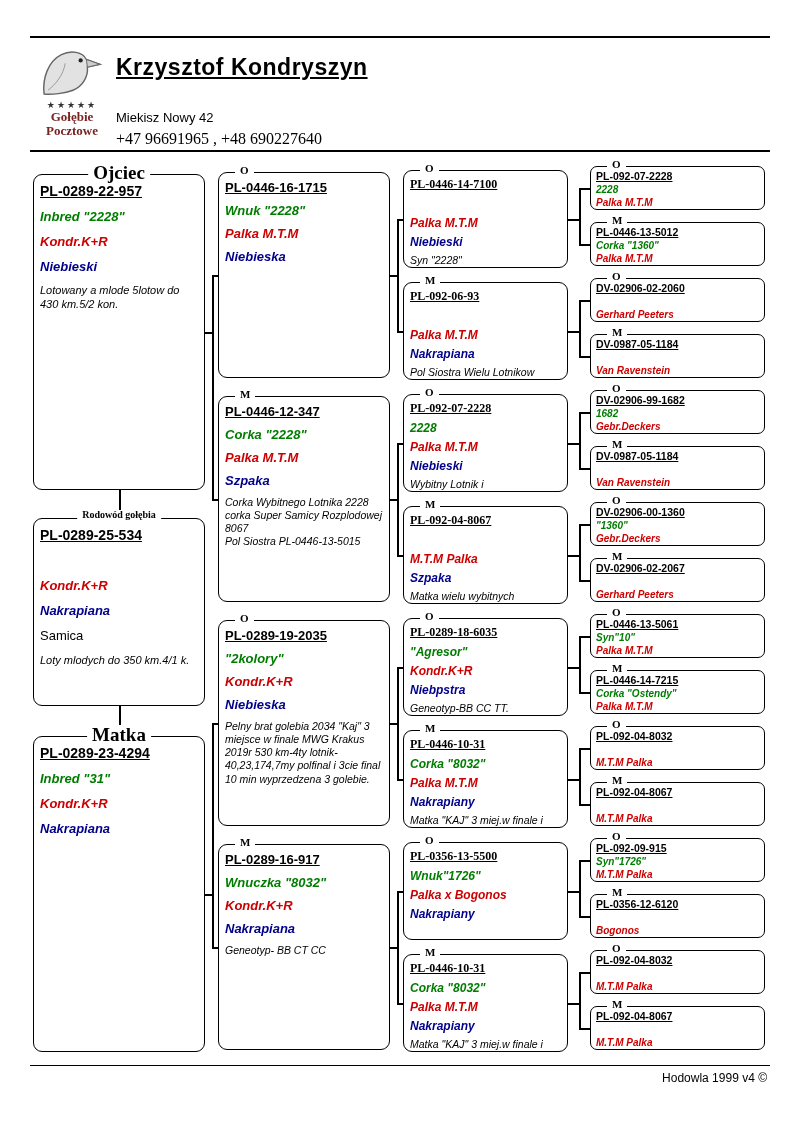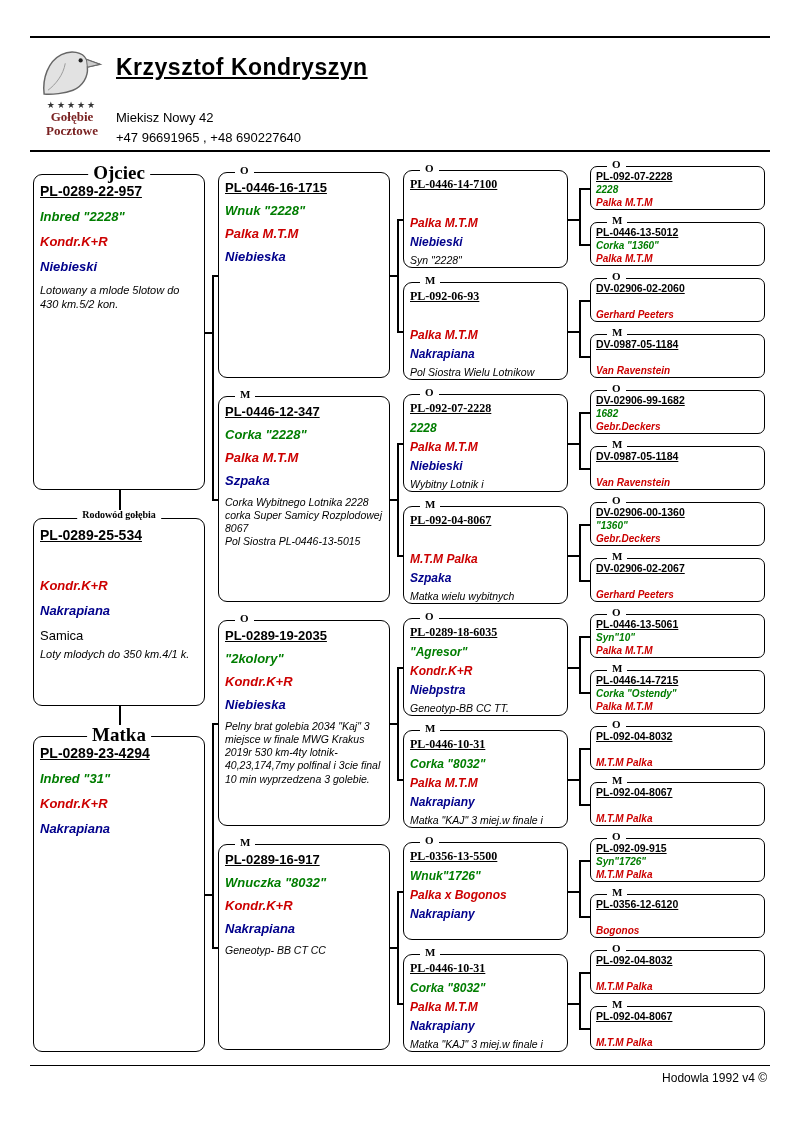--- a/index.html
+++ b/index.html
@@ -17,21 +17,21 @@
   .rule.bot { top: 1065px; height: 1px; }
 
   
   .logo { position: absolute; left: 31px; top: 46px; width: 82px; text-align: center; }
   .logo .stars { font-size: 9px; letter-spacing: 2px; color: #333; line-height: 1; margin-top: 1px; }
   .logo .cap { font-family: "Liberation Serif", serif; font-weight: bold; font-size: 13px;
                color: var(--maroon, #7a2222); line-height: 1.05; }
   h1.title { position: absolute; left: 116px; top: 54px; font-size: 23px; font-weight: bold;
              text-decoration: underline; letter-spacing: 0.5px; }
   .addr  { position: absolute; left: 116px; top: 110px; font-size: 13px; }
-  .phone { position: absolute; left: 116px; top: 130px; font-size: 13px; }
+  .phone { position: absolute; left: 116px; top: 130px; font-size: 16px; font-family: Liberation Serif, serif; }
 
   
   .pedigree { position: absolute; left: 30px; top: 160px; width: 740px; height: 902px; }
   .cline { position: absolute; background: #000; z-index: 1; }
 
   .pbox { position: absolute; border: 1.4px solid #000; border-radius: 9px; background: #fff;
           padding: 5px 5px 3px 6px; z-index: 2; }
   .boxlabel { position: absolute; top: -8px; left: 16px; background: #fff; padding: 0 5px;
               font-family: "Liberation Serif", serif; font-weight: bold; font-size: 11px;
               line-height: 1; white-space: nowrap; }
@@ -44,21 +44,21 @@
   .breeder { color: var(--red, #cc0000); font-weight: bold; font-style: italic; }
   .plumage { color: var(--navy, #00008b); font-weight: bold; font-style: italic; }
   .sexline { color: #000; }
   .comment { color: #000; font-style: italic; white-space: pre-line; line-height: 1.25; }
 
   
   .c1 .ring { font-size: 14px; margin: 3px 0 10px; }
   .c1 .gname { font-size: 13px; margin-bottom: 10px; min-height: 15px; }
   .c1 .breeder { font-size: 13px; margin-bottom: 10px; }
   .c1 .plumage { font-size: 13px; margin-bottom: 10px; }
-  .c1 .sexline { font-size: 13px; margin-bottom: 5px; }
+  .c1 .sexline { font-size: 13px; margin-bottom: 11px; }
   .c1 .comment { font-size: 11px; }
 
   .g2 .ring { font-size: 13px; margin: 2px 0 8px; }
   .g2 .gname { font-size: 13px; margin-bottom: 8px; min-height: 15px; }
   .g2 .breeder { font-size: 13px; margin-bottom: 8px; }
   .g2 .plumage { font-size: 13px; margin-bottom: 8px; }
   .g2 .comment { font-size: 10.5px; }
 
   .g3 .ring { font-size: 12px; margin: 1px 0 5px; font-family: Liberation Serif, serif; }
   .g3 .gname { font-size: 12px; margin-bottom: 5px; min-height: 14px; }
@@ -392,15 +392,15 @@
       <div class="cline" style="left: 549px; top: 700px; width: 11px; height: 1.5px;"></div>
       <div class="cline" style="left: 549px; top: 756px; width: 11px; height: 1.5px;"></div>
       <div class="cline" style="left: 538px; top: 843px; width: 11px; height: 1.5px;"></div>
       <div class="cline" style="left: 549px; top: 812px; width: 1.5px; height: 56px;"></div>
       <div class="cline" style="left: 549px; top: 812px; width: 11px; height: 1.5px;"></div>
       <div class="cline" style="left: 549px; top: 868px; width: 11px; height: 1.5px;"></div>
     </div>
 
   <div class="rule bot"></div>
   <footer>
-    <span class="credit">Hodowla 1992 v4 ©</span>
+    <span class="credit">Hodowla 1999 v4 ©</span>
   </footer>
 </div>
 
 </body></html>

